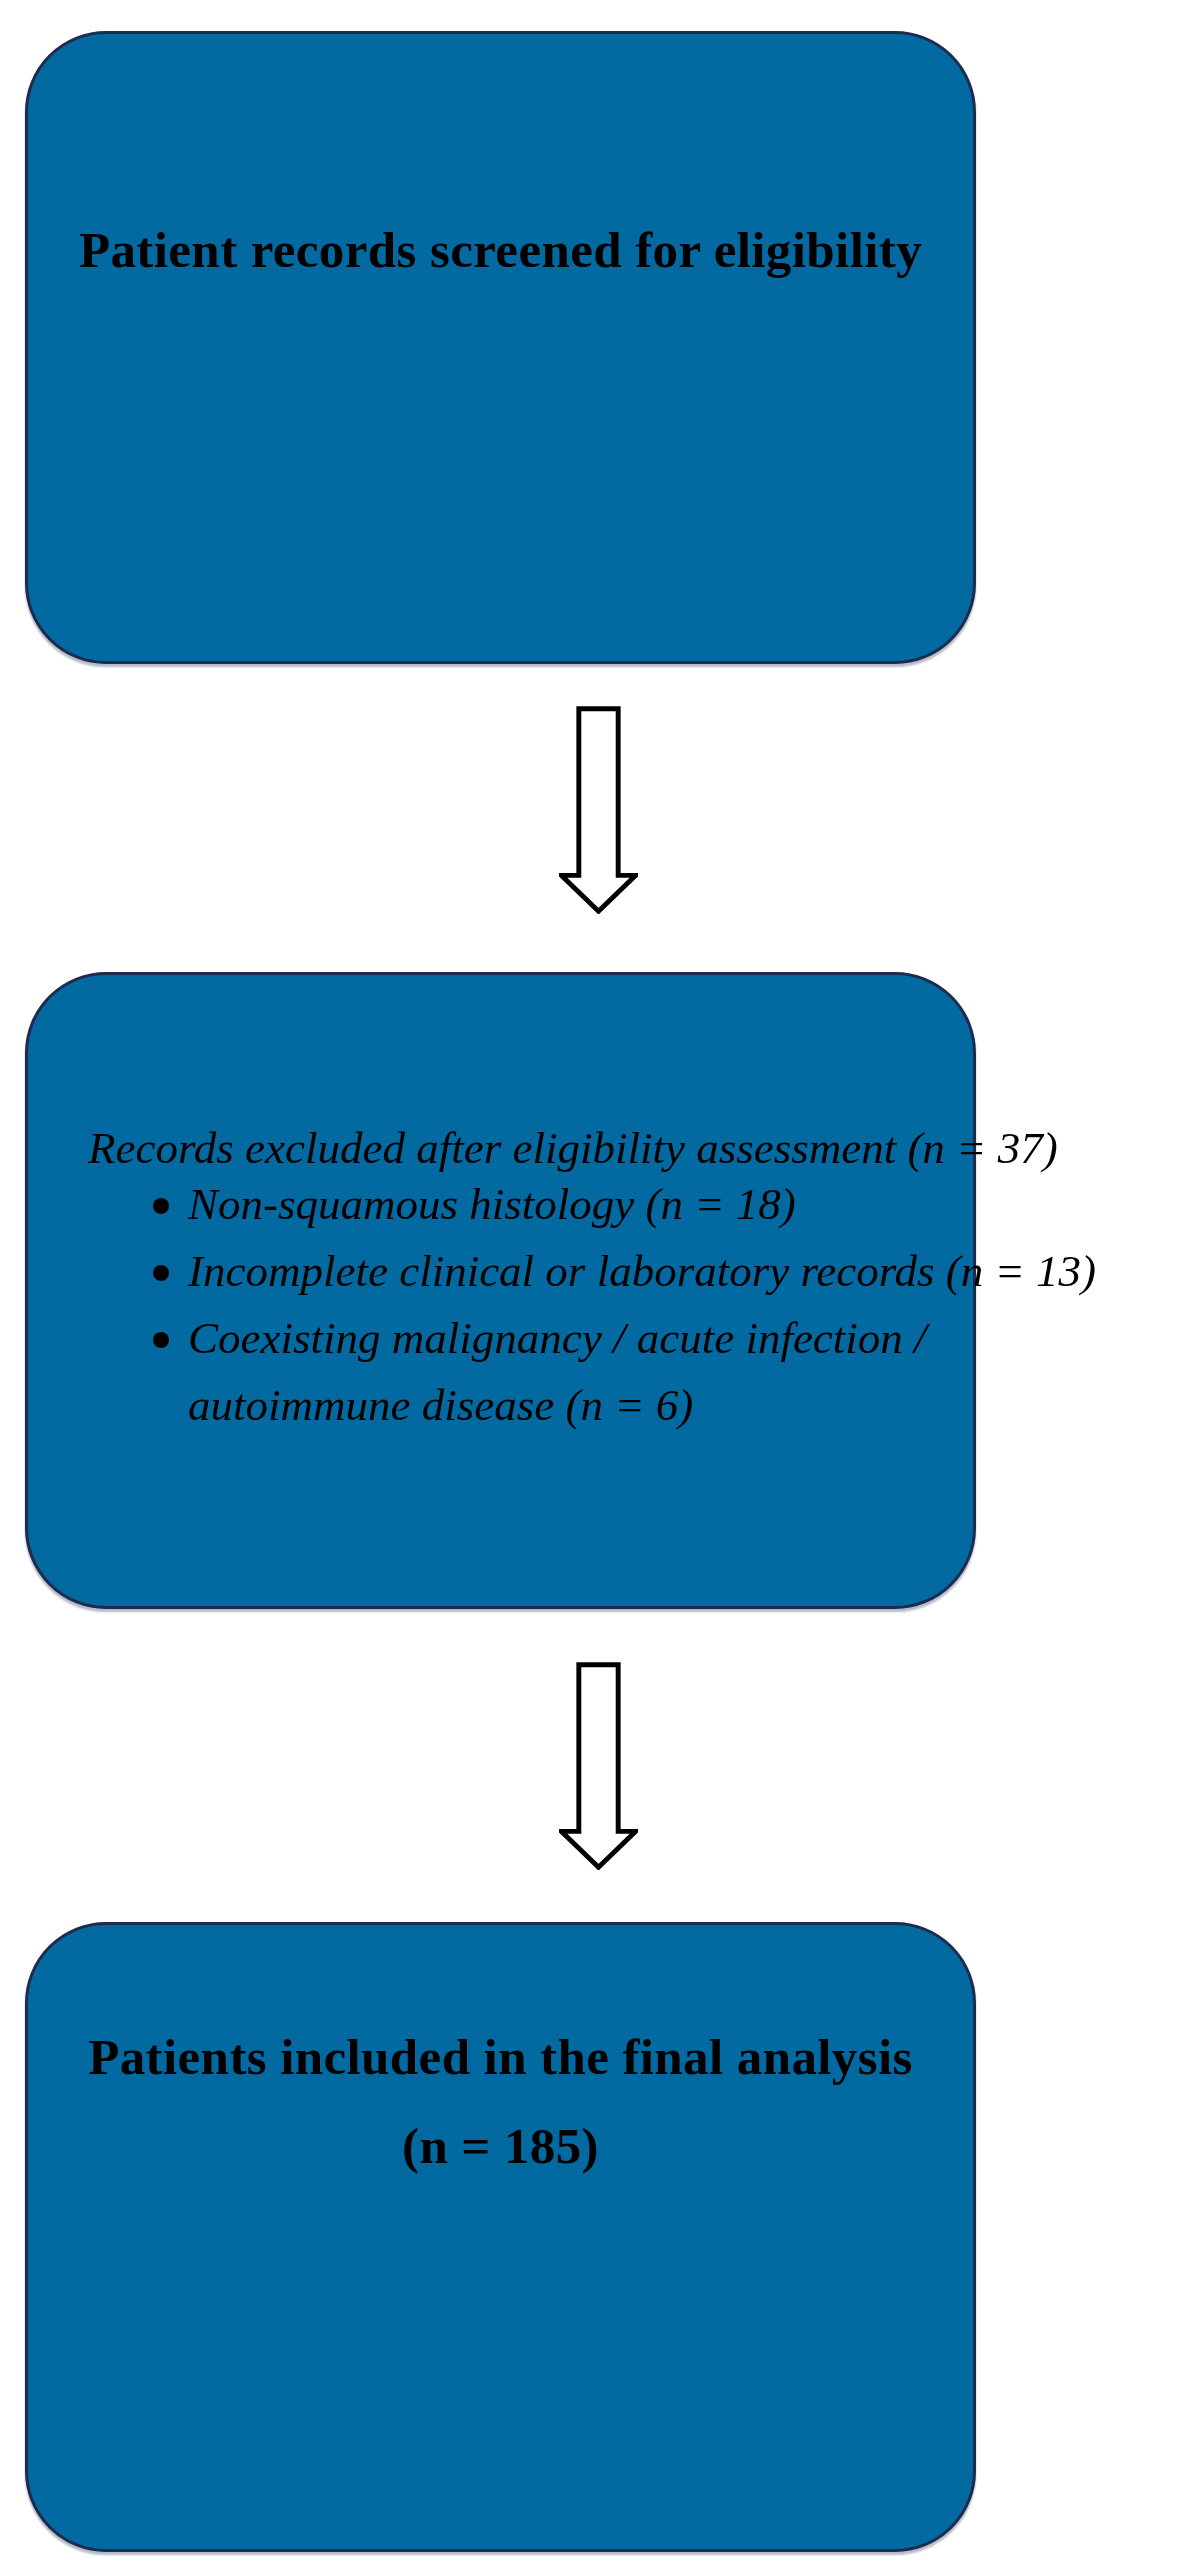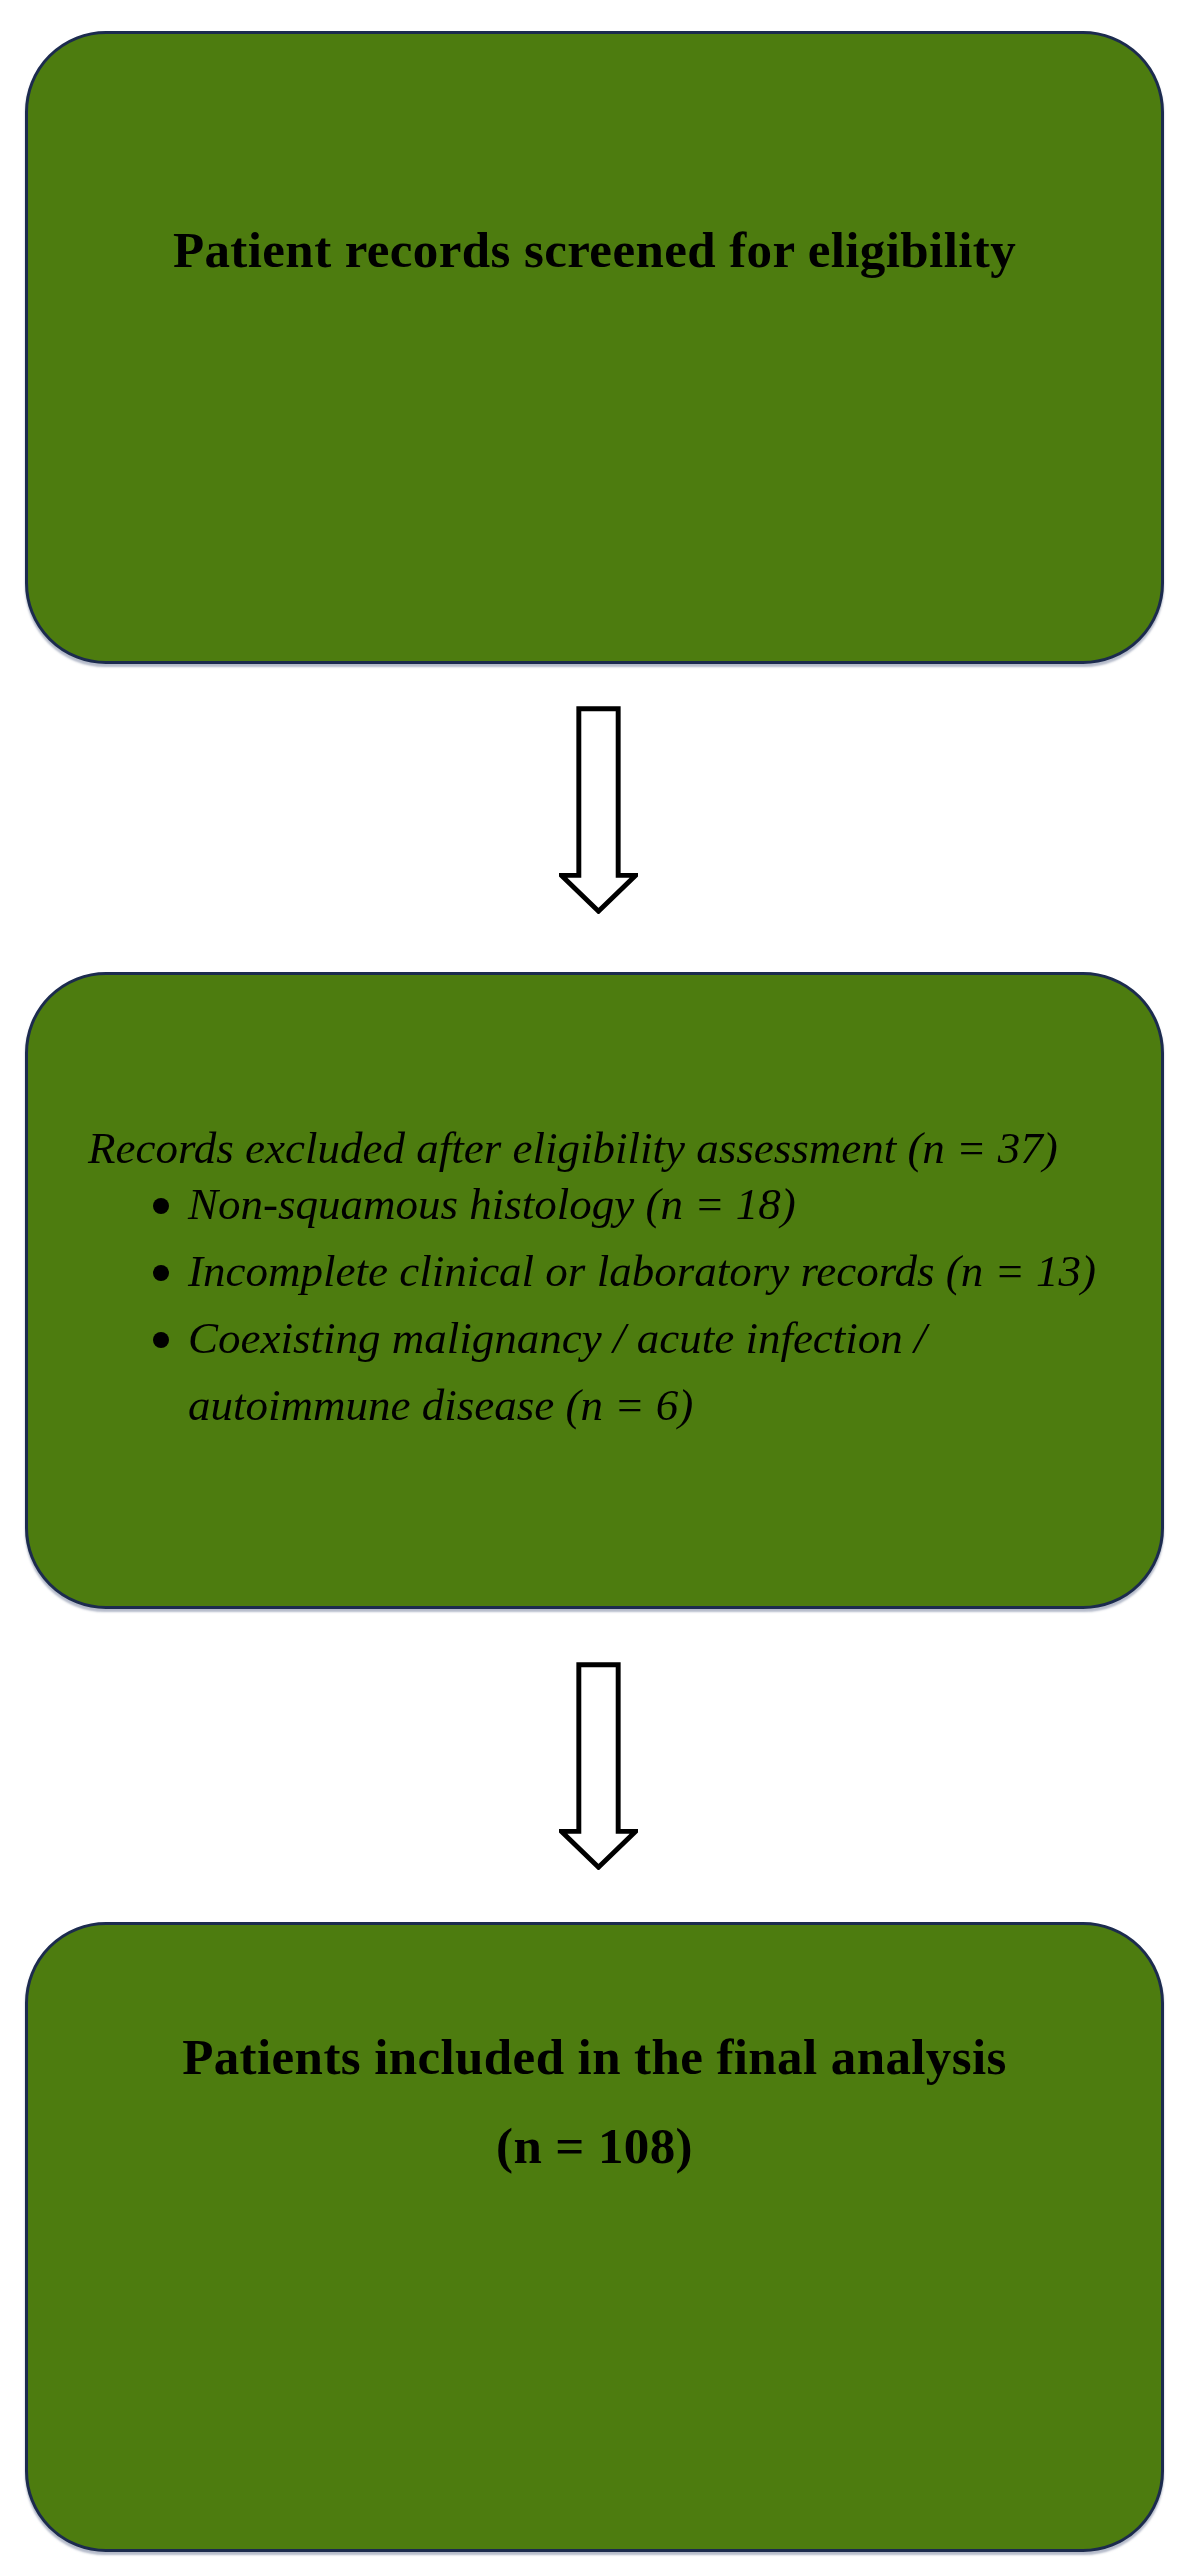--- a/index.html
+++ b/index.html
@@ -12,23 +12,23 @@
     width: 1188px;
     height: 2576px;
     background: #ffffff;
     font-family: "Liberation Serif", "DejaVu Serif", serif;
     color: #000000;
     overflow: hidden;
   }
   .flow-box {
     position: absolute;
     left: 25px;
-    width: 1139px;
+    width: 951px;
     box-sizing: border-box;
-    background: #4d7c0f;
+    background: #0369a1;
     border: 3.5px solid #1c2b4e;
     border-radius: 81px;
     box-shadow: 0 2.8px 2.1px -0.7px rgba(120,132,158,0.55);
   }
   .box-screened { top: 31px;  height: 633px; }
   .box-excluded { top: 972px; height: 637px; font-style: italic; }
   .box-included { top: 1922px; height: 630px; }
 
   .center-text {
     text-align: center;
@@ -112,18 +112,18 @@
     </div>
   </div>
 
   <svg class="down-arrow arrow-2" viewBox="0 0 112 296">
     <polygon points="28,4 84,4 84,241 109,241 56,292 3,241 28,241" fill="#ffffff" stroke="#000000" stroke-width="7" stroke-miterlimit="10"></polygon>
   </svg>
 
   <div class="flow-box box-included">
     <div class="center-text">
       <div>Patients included in the final analysis</div>
-      <div>(n = 108)</div>
+      <div>(n = 185)</div>
     </div>
   </div>
 
 </div>
 
 
 </body></html>

